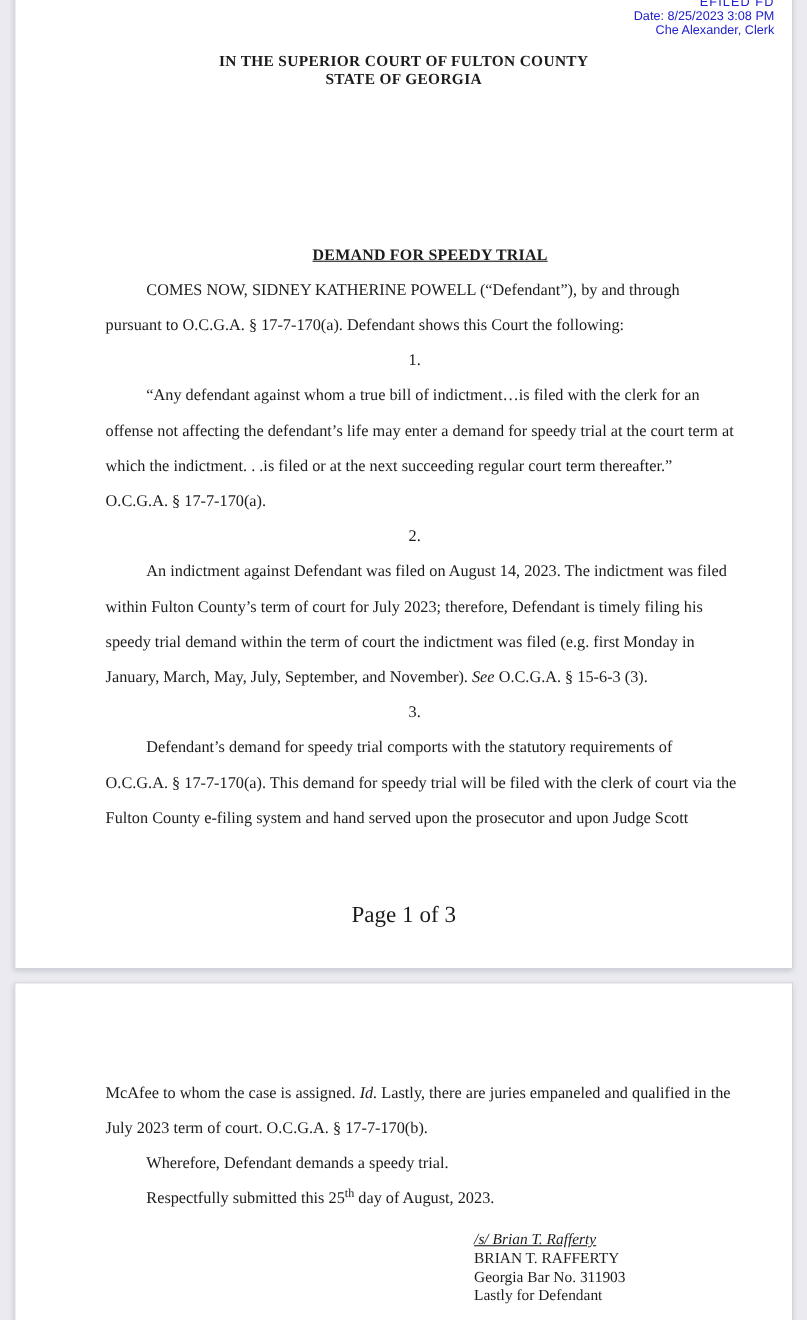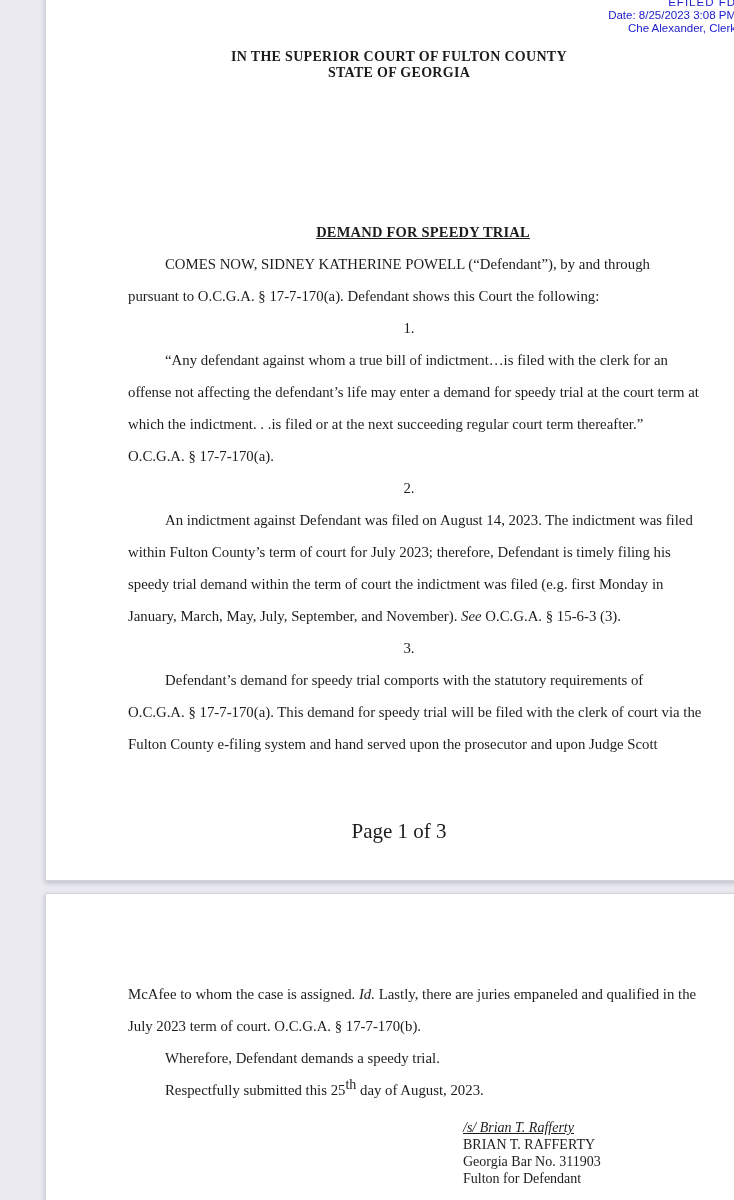--- a/index.html
+++ b/index.html
@@ -3,21 +3,21 @@
 <meta charset="utf-8">
 <style>
   html, body {
     margin: 0; padding: 0;
     width: 734px; height: 1200px;
     overflow: hidden;
     background: #eaeaf0;
     font-family: "Liberation Serif", serif;
     color: #1c1c1c;
   }
-  .viewport { position: relative; width: 650px; height: 1200px; margin-left: 32px; }
+  .viewport { position: relative; width: 650px; height: 1200px; }
 
   .page {
     position: absolute;
     left: 13px;
     width: 708px;
     background: #ffffff;
     border: 1px solid #d2d2da;
     box-shadow: 0 2px 5px rgba(110,110,135,0.35);
     box-sizing: border-box;
     overflow: hidden;
@@ -80,21 +80,21 @@
     position: absolute;
     left: 82px; right: 62px;
     font-size: 14.8px;
   }
   .page1 .body-lines { top: 255px; }
   .page2 .body-lines { top: 84px; }
   .doc-line { height: 32px; line-height: 32px; white-space: nowrap; }
   .doc-line.indent { text-indent: 37px; }
   .doc-line.center { text-align: center; text-indent: 0; }
   .doc-line .i { font-style: italic; }
-  .doc-line .sup { vertical-align: super; font-size: 14px; line-height: 0; }
+  .doc-line .sup { vertical-align: super; font-size: 11px; line-height: 0; }
 
   .page-footer {
     position: absolute;
     top: 826px; left: 0; right: 0;
     text-align: center;
     font-size: 21px;
   }
 
   
   .signature-block {
@@ -155,17 +155,17 @@
         <div class="doc-line"><span>McAfee to whom the case is assigned. </span><span class="i">Id.</span><span> Lastly, there are juries empaneled and qualified in the</span></div>
         <div class="doc-line"><span>July 2023 term of court. O.C.G.A. § 17-7-170(b).</span></div>
         <div class="doc-line indent"><span>Wherefore, Defendant demands a speedy trial.</span></div>
         <div class="doc-line indent"><span>Respectfully submitted this 25</span><span class="sup">th</span><span> day of August, 2023.</span></div>
       </div>
 
     <div class="signature-block">
       <div class="sig-line">/s/ Brian T. Rafferty</div>
       <div>BRIAN T. RAFFERTY</div>
       <div>Georgia Bar No. 311903</div>
-      <div>Fulton for Defendant</div>
+      <div>Lastly for Defendant</div>
     </div>
   </div>
 
 </div>
 
 </body></html>

